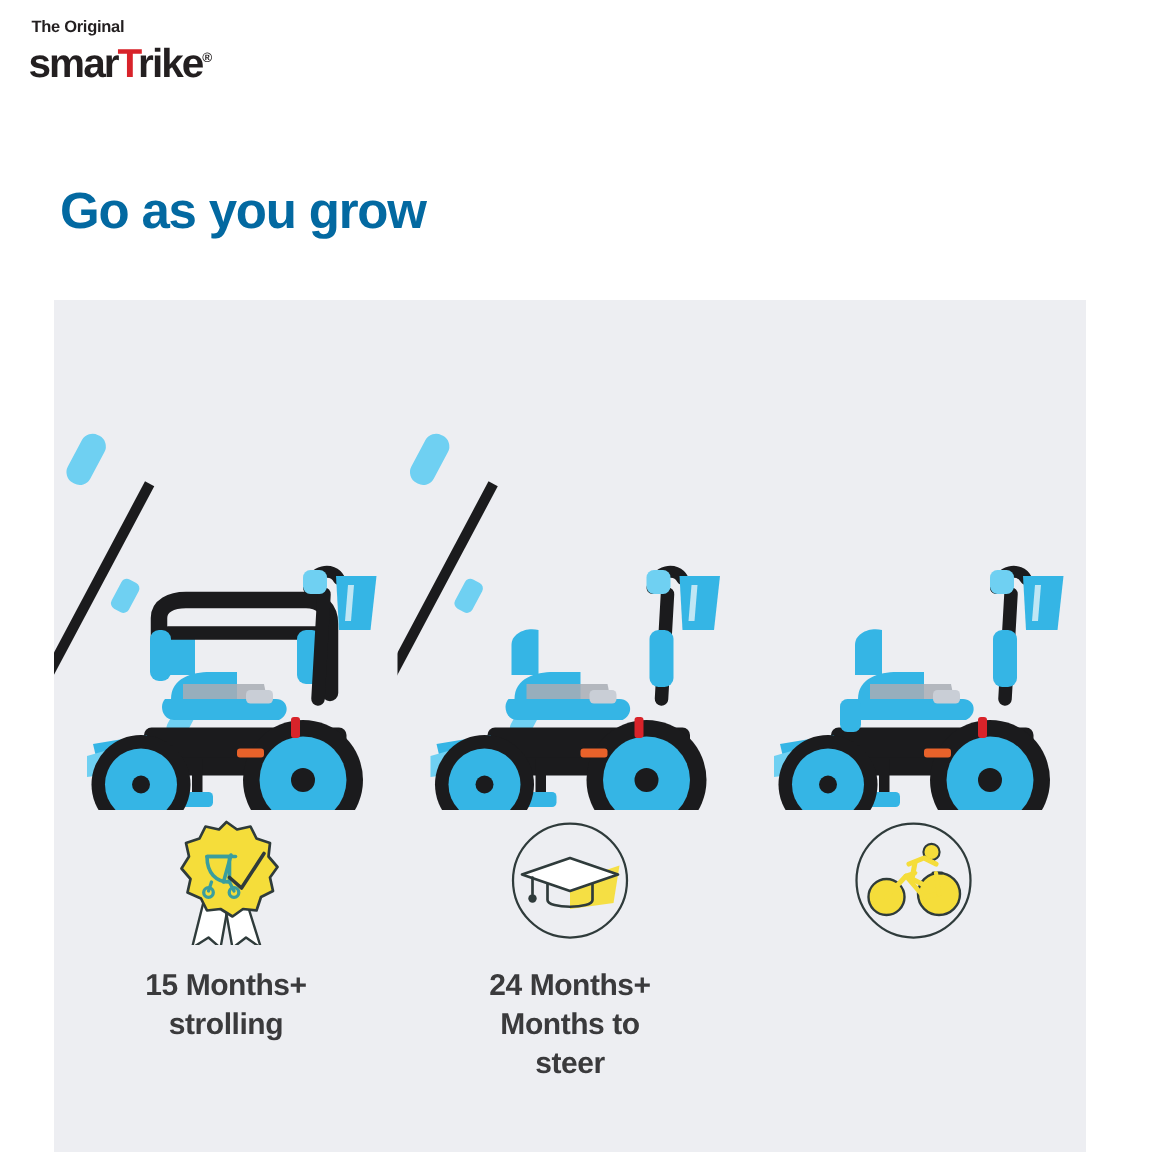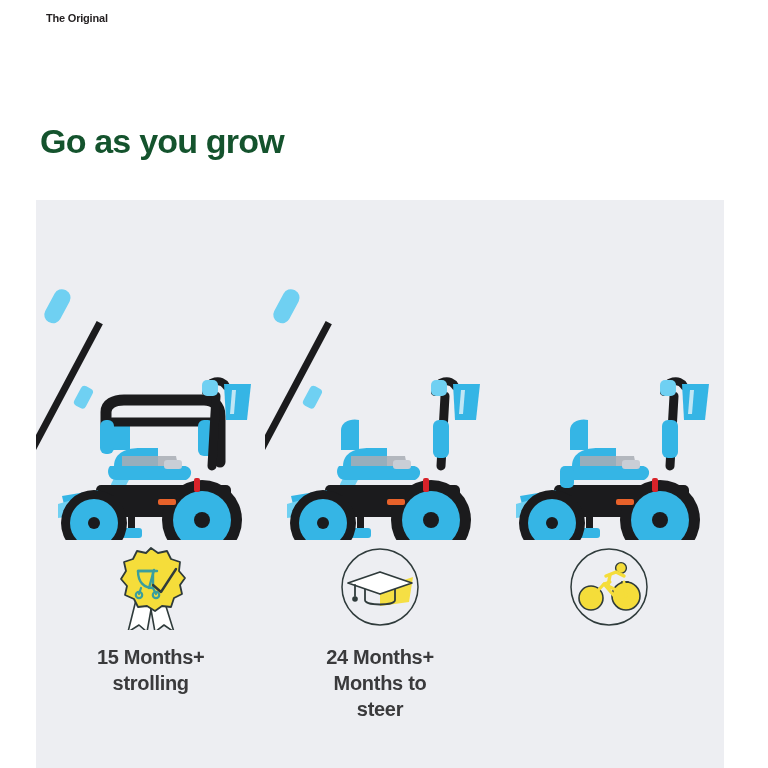--- a/index.html
+++ b/index.html
@@ -8,21 +8,21 @@
     background:#ffffff;
     font-family:"Liberation Sans", sans-serif;
     -webkit-font-smoothing:antialiased;
     overflow:hidden;
     position:relative;
   }
 
   
   #brand-logo{
     position:absolute;
-    left:44px; top:12px;
+    left:19px; top:12px;
     width:220px;
   }
   #brand-tagline{
     font-size:11px;
     font-weight:bold;
     letter-spacing:-0.2px;
     color:#231f20;
     line-height:12px;
     margin-left:2px;
   }
@@ -42,21 +42,21 @@
     font-weight:bold;
   }
 
   
   #page-title{
     position:absolute;
     left:40px; top:98px;
     font-size:34px;
     font-weight:bold;
     letter-spacing:-0.8px;
-    color:#14532d;
+    color:#0369a1;
     line-height:40px;
   }
 
   
   #stages-panel{
     position:absolute;
     left:36px; top:200px;
     width:688px; height:669px;
     background:#edeef2;
     display:flex;
@@ -103,20 +103,21 @@
     line-height:26px;
     letter-spacing:-0.3px;
     max-width:180px;
   }
 </style>
 </head>
 <body>
 
 <div id="brand-logo">
   <div id="brand-tagline">The Original</div>
+  <div id="brand-wordmark"><span>smar</span><span class="accent">T</span><span>rike</span><span class="reg">®</span></div>
 </div>
 
 <h1 id="page-title">Go as you grow</h1>
 
 <div id="stages-panel">
 
   <div class="stage-col">
     <div class="trike-stage">
       <svg class="trike-svg" width="230" height="260" viewBox="0 0 230 260">
 

